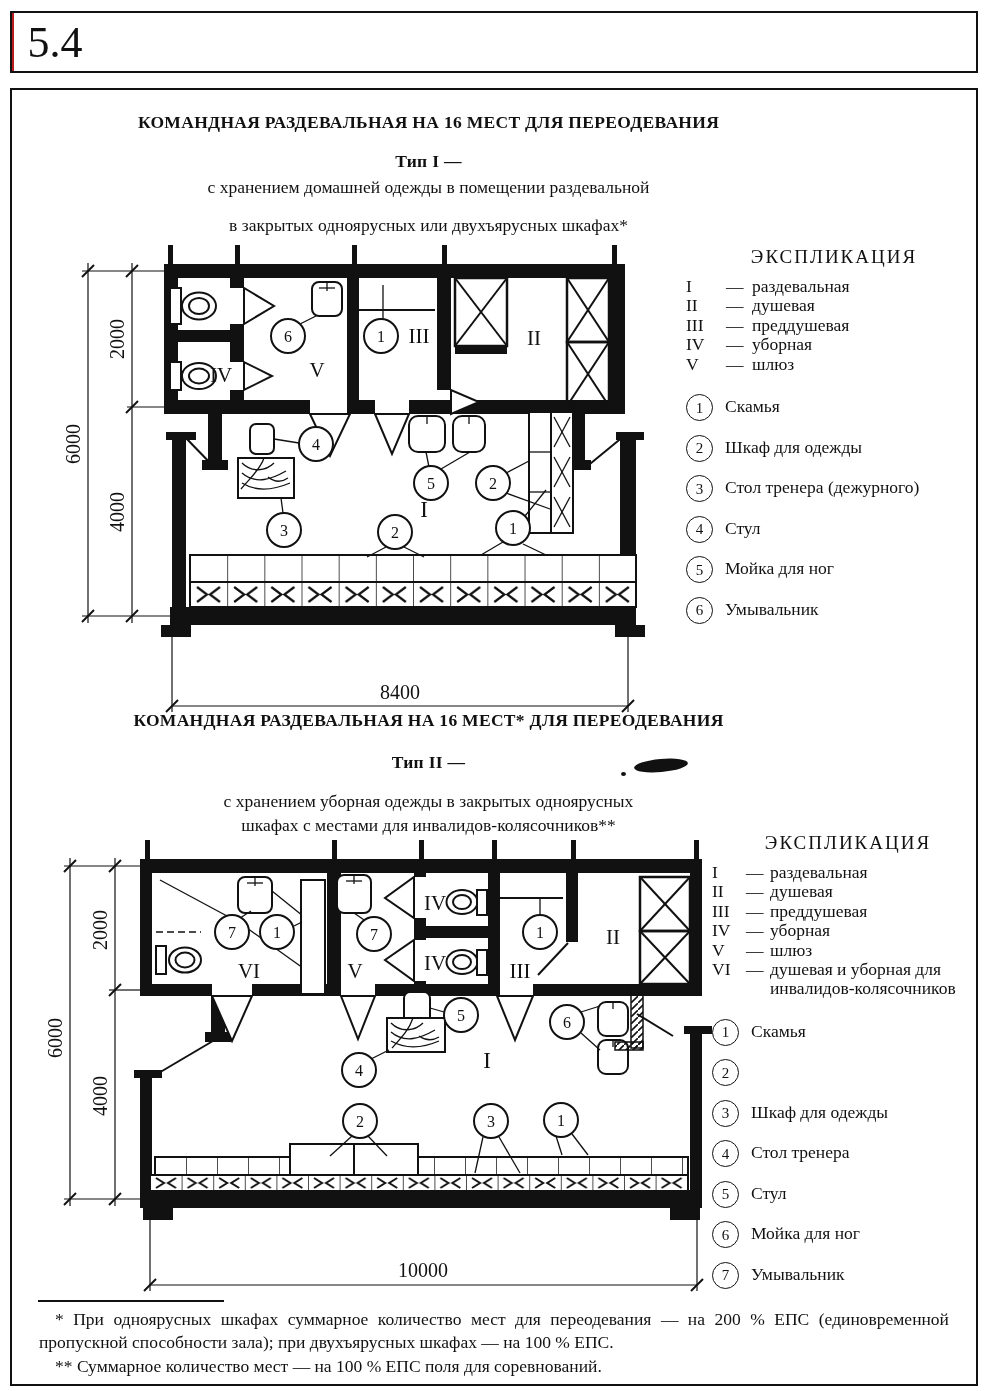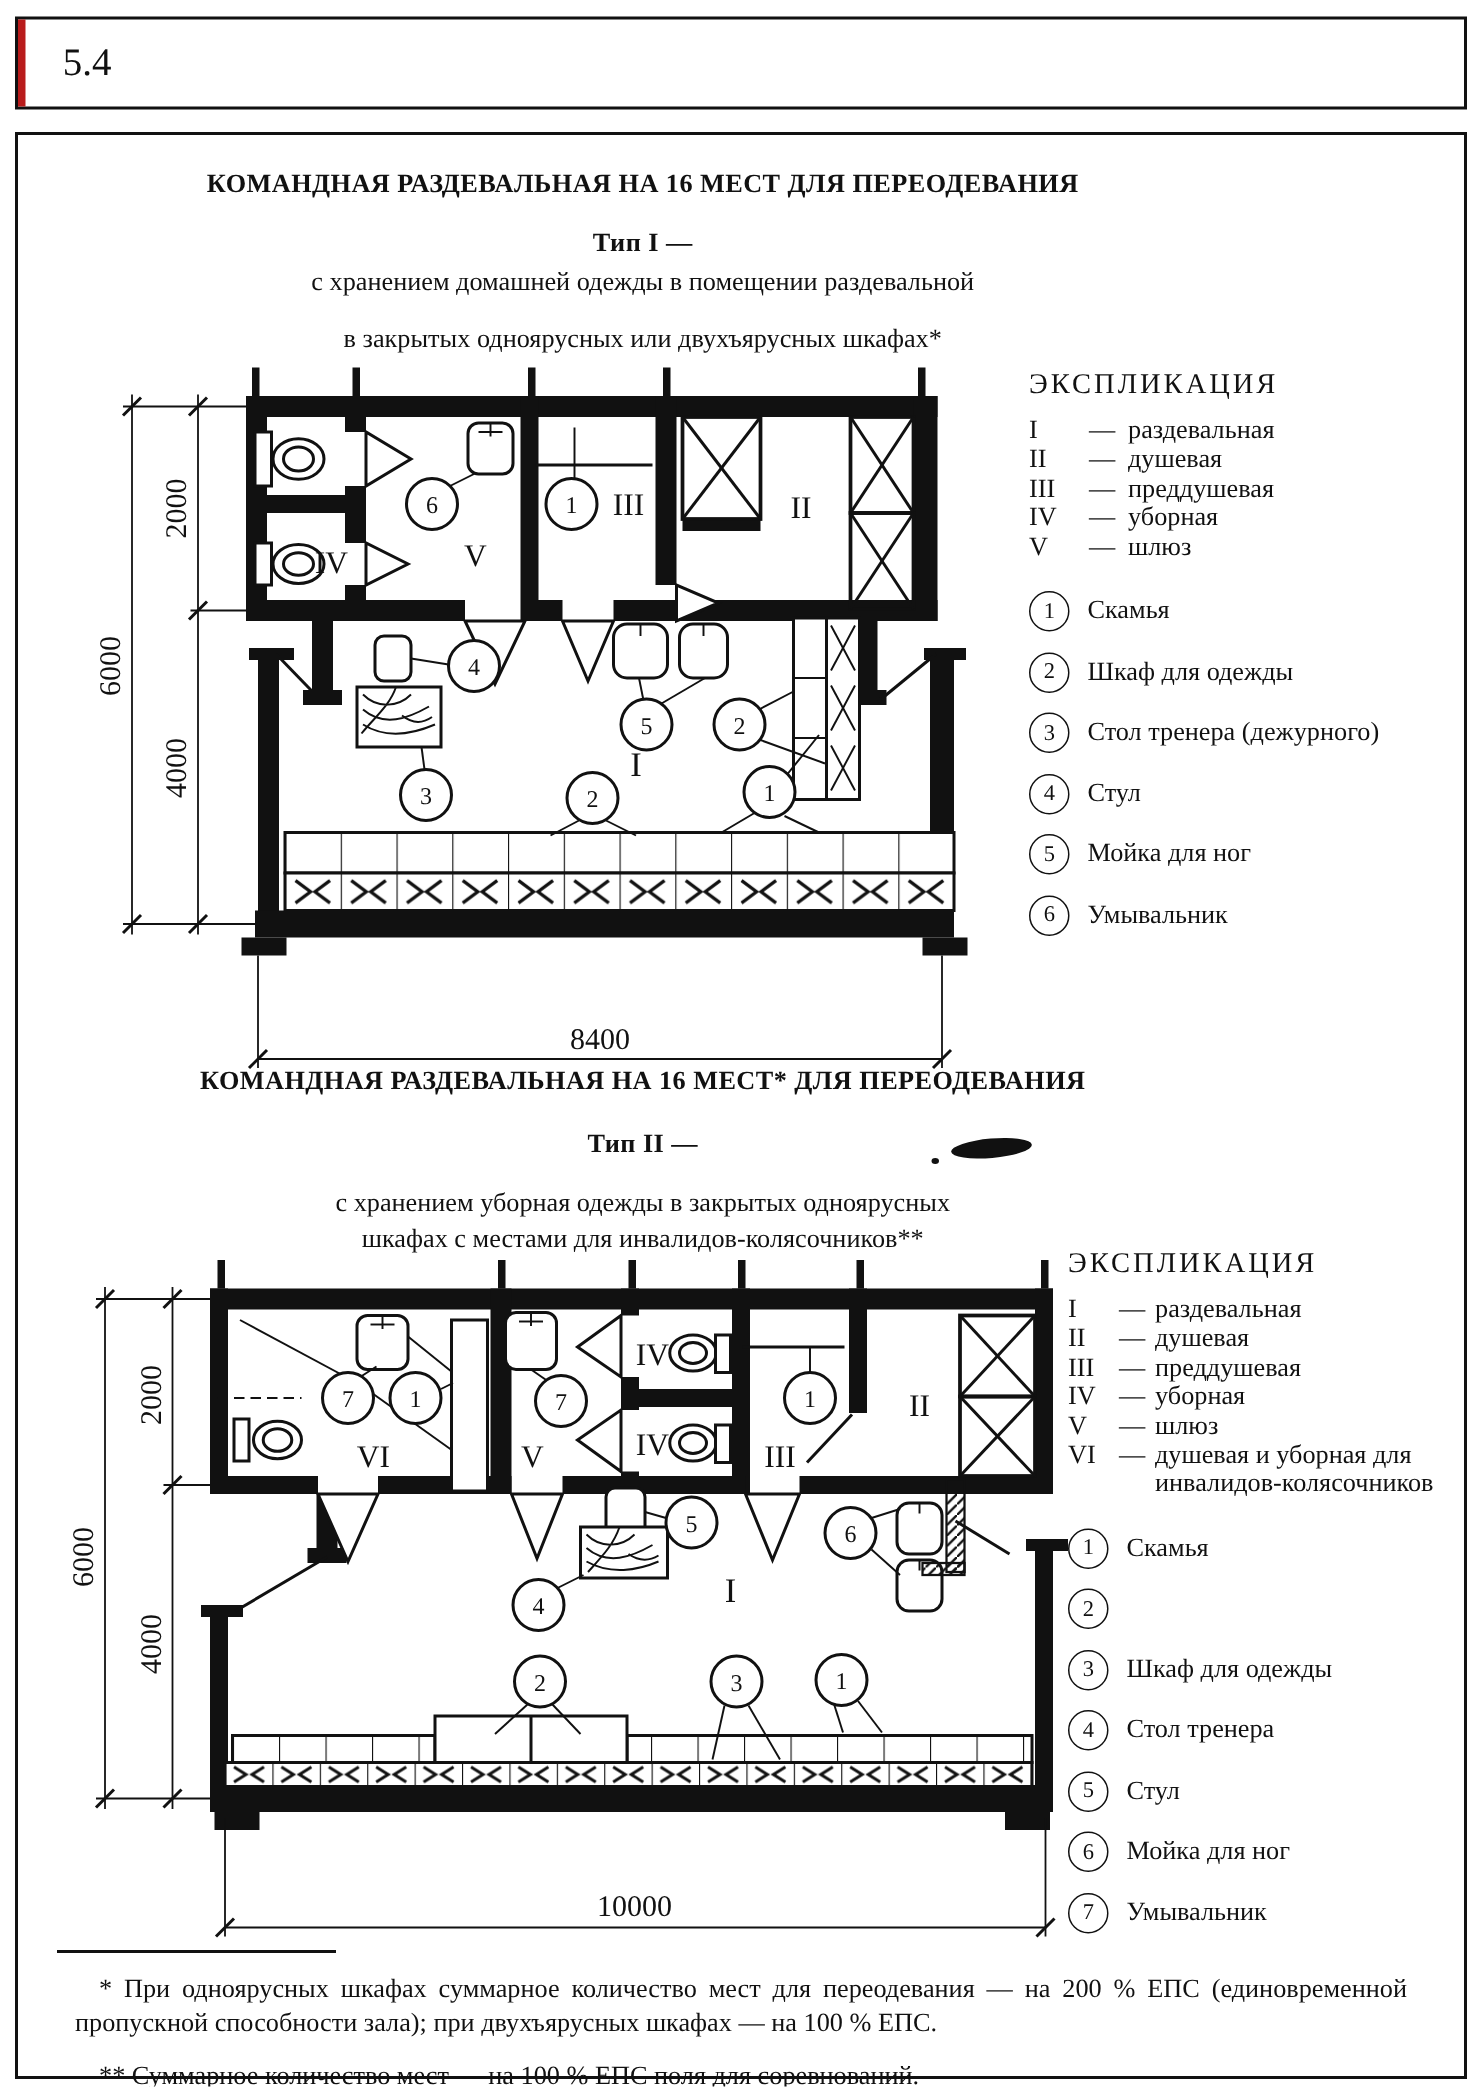--- a/index.html
+++ b/index.html
@@ -1,42 +1,42 @@
 <!DOCTYPE html>
 <html><head>
 <meta charset="utf-8">
 <style>
   html,body{margin:0;padding:0;background:#fff}
   body{width:988px;height:1391px;position:relative;font-family:"Liberation Serif",serif;color:#111;overflow:hidden}
   .abs{position:absolute}
   
   .hdr{left:10px;top:11px;width:964px;height:58px;border:2px solid #111;display:flex}
   .hdr-title{flex:1;display:flex;align-items:center;justify-content:center;font-weight:bold;font-size:20px;letter-spacing:.4px}
-  .hdr-num{width:82px;border-left:5px solid #b91c1c;display:flex;align-items:center;justify-content:center;font-size:26px}
+  .hdr-num{width:82px;border-left:2px solid #b91c1c;display:flex;align-items:center;justify-content:center;font-size:44px}
   
   .main-box{left:10px;top:88px;width:964px;height:1294px;border:2px solid #111}
   
   .ttl{left:10px;width:837px;text-align:center}
   .t-bold{font-weight:bold;font-size:17.5px;letter-spacing:.3px}
   .t-reg{font-size:17.5px}
   
   .legend{position:absolute;color:#111}
-  .legend-title{font-size:19px;letter-spacing:2px}
+  .legend-title{text-align:center;font-size:19px;letter-spacing:2px}
   .room-list{margin-top:9px}
   .room-row{display:grid;grid-template-columns:40px 26px auto;font-size:17.5px;line-height:19.4px}
   .legend2 .room-row{grid-template-columns:34px 24px auto}
   .rd{text-align:left}
   .item-list{margin-top:20px}
   .legend-item{display:flex;align-items:flex-start;margin-bottom:13.5px;font-size:17.5px;line-height:20px}
   .cn{display:inline-flex;width:25px;height:25px;border:1.7px solid #111;border-radius:50%;align-items:center;justify-content:center;font-size:15px;flex:none;margin-right:12px}
   .ilabel{padding-top:2px}
   
   .footnotes{left:38px;top:1300px;width:912px;font-size:17.5px;line-height:23px}
   .foot-rule{width:186px;height:2px;background:#111;margin-bottom:6px}
-  .footnotes p{margin:12px;text-indent:16px;text-align:justify}
+  .footnotes p{margin:1px;text-indent:16px;text-align:justify}
   
   .blob{background:#111;border-radius:50%}
   
   svg{position:absolute;overflow:visible}
   .wall{fill:#111;stroke:none}
   .ln{stroke:#111;stroke-width:2;fill:none}
   .ln25{stroke:#111;stroke-width:2.5;fill:none}
   .thin{stroke:#111;stroke-width:1.3;fill:none}
   .dimln{stroke:#111;stroke-width:1.2;fill:none}
   .tick{stroke:#111;stroke-width:2}

